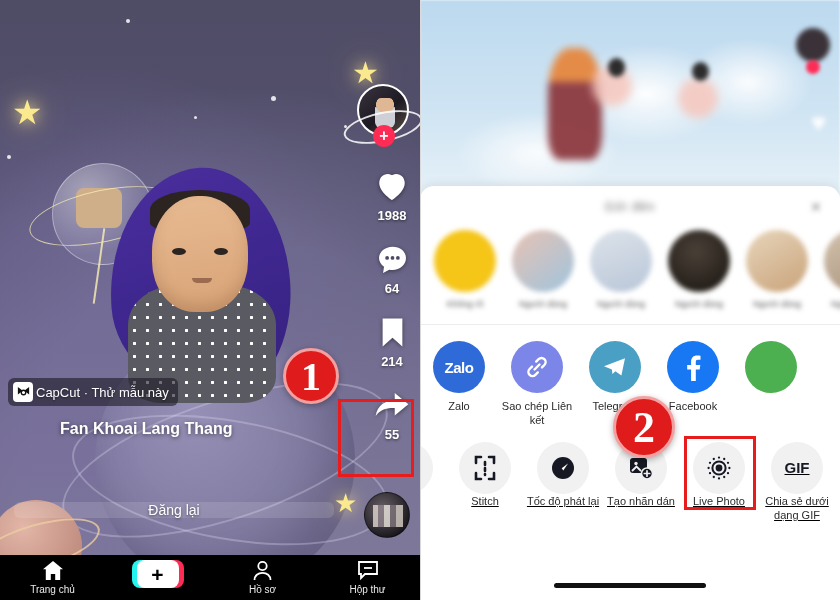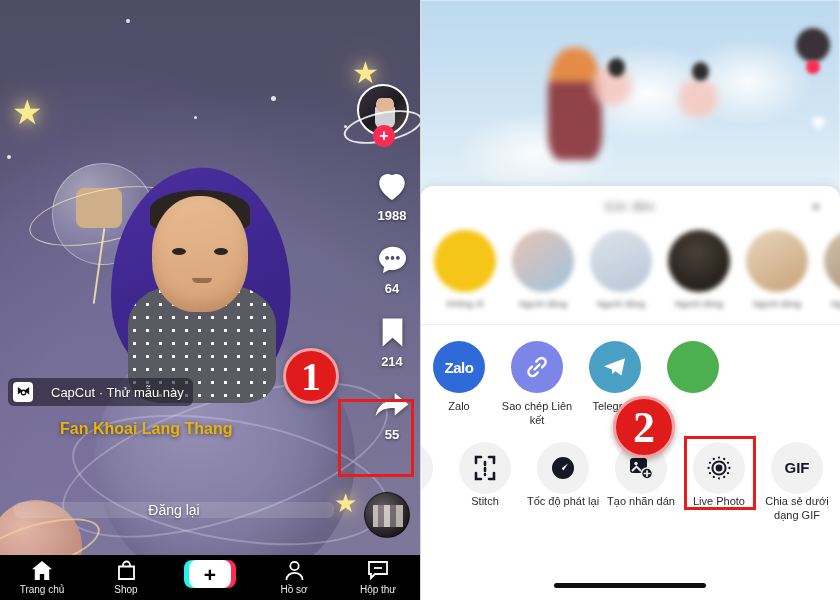--- a/index.html
+++ b/index.html
@@ -141,32 +141,32 @@
   }
   .mini-disc::after{
     content:""; position:absolute; left:8px; top:12px; width:30px; height:22px;
     background:linear-gradient(90deg,#d7cfc6 0 18%, #8d8189 18% 36%, #e4ded6 36% 58%, #7a7078 58% 78%, #cfc7bf 78% 100%);
     opacity:.85;
   }
 
   
   .capcut {
     position:absolute; left:8px; top:378px; z-index:6;
-    display:flex; align-items:center; gap:18px;
+    display:flex; align-items:center; gap:3px;
     background:rgba(30,28,38,.62); border-radius:6px; padding:4px 9px 4px 5px;
   }
   .capcut-logo {
     width:20px; height:20px; border-radius:4px; background:#fff;
     display:flex; align-items:center; justify-content:center;
   }
   .capcut-text { color:#fff; font-size:13px; text-shadow:0 1px 2px rgba(0,0,0,.5); }
 
   .vid-title {
     position:absolute; left:12px; top:420px; z-index:6;
-    color:#eab308; font-size:16px; font-weight:700;
+    color:#ffffff; font-size:16px; font-weight:700;
     text-shadow:0 1px 4px rgba(0,0,0,.55);
     padding-left:48px;
   }
   .vid-desc {
     position:absolute; left:12px; top:447px; width:250px; z-index:6;
     color:#f2f1f5; font-size:13.5px; line-height:1.45;
     text-shadow:0 1px 4px rgba(0,0,0,.55);
   }
   .repost-btn {
     position:absolute; left:14px; top:502px; width:320px; height:16px; z-index:6;
@@ -271,21 +271,21 @@
   .app { width:78px; flex-shrink:0; text-align:center; }
   .app-ic {
     width:52px; height:52px; border-radius:50%; margin:0 auto;
     display:flex; align-items:center; justify-content:center;
     font-weight:700; color:#fff;
   }
   .app-lb { margin-top:7px; font-size:11px; color:#2b2b2b; line-height:1.25; }
 
   
   .actions { display:flex; padding:14px 0 0 0; }
-  .act { width:78px; flex-shrink:0; text-align:center; position:relative; }
+  .act { width:78px; flex-shrink:0; text-align:center; position:relative;text-decoration:underline; }
   .act-ic {
     width:52px; height:52px; border-radius:50%; margin:0 auto;
     background:#f1f1f2; display:flex; align-items:center; justify-content:center;
   }
   .act-lb { font-size:11px; color:#2b2b2b; line-height:1.3; }
   .act-hl {
     position:absolute; left:4px; top:-6px; width:72px; height:74px;
     border:3px solid #e81c1c; box-sizing:border-box; z-index:9;
   }
   .home-ind {
@@ -393,27 +393,20 @@
 
     <div class="vid-title">Fan Khoai Lang Thang</div>
     <div class="repost-btn">Đăng lại</div>
 
     <div class="tab-bar">
       <div class="tab">
         <svg width="22" height="21" viewBox="0 0 22 21">
             <path fill="#fff" d="M11 1l10 8.3h-2.8V20h-5v-6h-4.4v6h-5V9.3H1z"></path>
           </svg>
         <span class="tab-label">Trang chủ</span>
-      </div>
-      <div class="tab">
-        <svg width="21" height="21" viewBox="0 0 21 21">
-          <path fill="none" stroke="#fff" stroke-width="1.8" d="M3 6.5h15V19H3z"></path>
-          <path fill="none" stroke="#fff" stroke-width="1.8" d="M7 7V5a3.5 3.5 0 017 0v2"></path>
-        </svg>
-        <span class="tab-label">Shop</span>
       </div>
       <div class="tab">
         <div class="plus-btn">+</div>
       </div>
       <div class="tab">
         <svg width="21" height="21" viewBox="0 0 21 21">
           <circle cx="10.5" cy="6" r="4.2" fill="none" stroke="#fff" stroke-width="1.8"></circle>
           <path fill="none" stroke="#fff" stroke-width="1.8" d="M2.5 20c0-4.4 3.6-7.2 8-7.2s8 2.8 8 7.2"></path>
         </svg>
         <span class="tab-label">Hồ sơ</span>
@@ -497,20 +490,28 @@
 
         <div class="app">
           <div class="app-ic" style="background:#4a9fc4;">
             <svg width="28" height="28" viewBox="0 0 28 28">
               <path fill="#fff" d="M3 13.2l21-8-3.6 17.4-6-4.4-3 2.9-.5-4.7z"></path>
             </svg>
           </div>
           <div class="app-lb">Telegram</div>
         </div>
 
+        <div class="app">
+          <div class="app-ic" style="background:#1877f2;">
+            <svg width="30" height="30" viewBox="0 0 30 30">
+              <path fill="#fff" d="M17.8 29V17.5h3.9l.6-4.5h-4.5V10c0-1.3.4-2.2 2.3-2.2h2.4V3.7c-.4-.06-1.8-.2-3.5-.2-3.5 0-5.9 2.1-5.9 6v3.4H9.2v4.5h3.9V29z"></path>
+            </svg>
+          </div>
+          <div class="app-lb">Facebook</div>
+        </div>
 
         <div class="app">
           <div class="app-ic" style="background:#4caf50;"></div>
           <div class="app-lb"></div>
         </div>
       </div>
 
       <div class="actions">
         <div class="act" style="margin-left:-52px;">
           <div class="act-ic">

